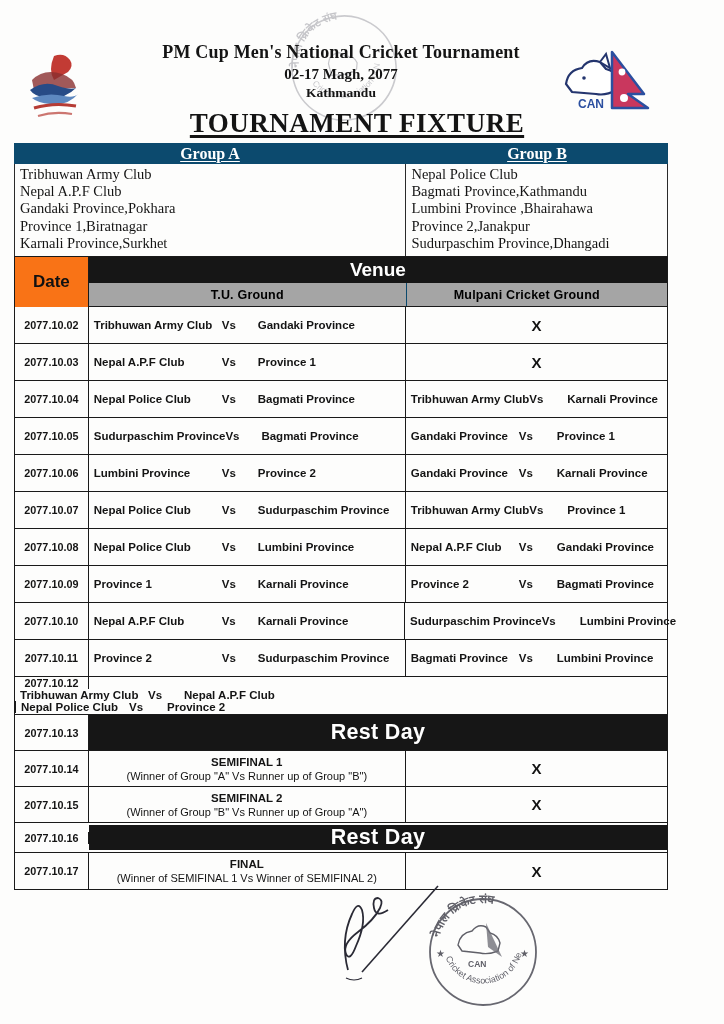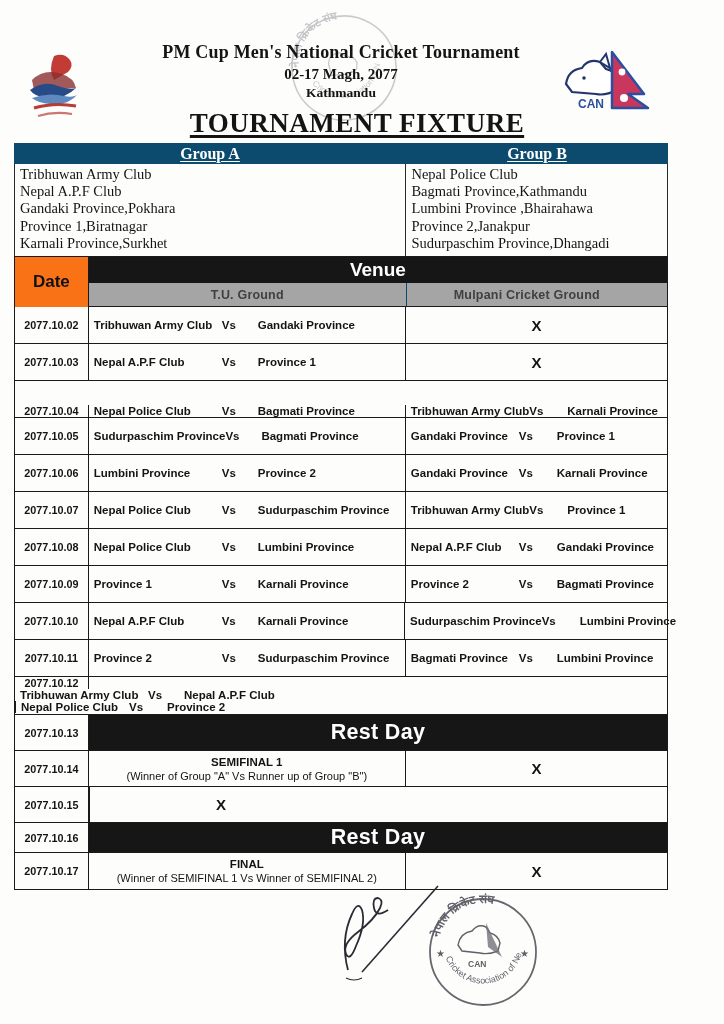--- a/index.html
+++ b/index.html
@@ -34,21 +34,21 @@
   
   .fixture-table{position:absolute;left:14px;top:256px;width:654px;z-index:2;
      border:1.5px solid #1a1a1a;box-sizing:border-box;}
   .t-head{display:flex;height:50px;}
   .date-head{width:74px;background:#f97316;display:flex;align-items:center;justify-content:center;
      font-weight:bold;font-size:17px;color:#111;border-right:1.5px solid #1a1a1a;box-sizing:border-box;}
   .venue-wrap{width:580px;}
   .venue-bar{height:26px;background:#161616;color:#fff;font-weight:bold;font-size:19px;
      display:flex;align-items:center;justify-content:center;}
   .venue-sub{height:24px;background:#a5a5a5;display:flex;border-bottom:1px solid #1a1a1a;box-sizing:border-box;}
-  .venue-sub .v-cell{display:flex;align-items:center;justify-content:center;color:#404040;
+  .venue-sub .v-cell{display:flex;align-items:center;justify-content:center;color:#000000;
      font-weight:bold;font-size:12.5px;letter-spacing:.2px;}
   .v-tu{width:317px;}
   .v-mul{width:241px;border-left:1px solid #0c4a6e;box-sizing:border-box;}
 
   .t-row{display:flex;border-bottom:1px solid #1a1a1a;box-sizing:border-box;}
   .t-row:last-child{border-bottom:none;}
   .cell{box-sizing:border-box;display:flex;align-items:center;}
   .date-col{width:74px;justify-content:center;font-weight:bold;font-size:10.8px;
      border-right:1.5px solid #1a1a1a;}
   .tu-col{width:317px;padding-left:5px;font-weight:bold;font-size:11.5px;}
@@ -161,21 +161,21 @@
         </div>
         <div class="t-row" style="height: 37px;">
           <div class="cell date-col">2077.10.03</div>
           <div class="cell tu-col">
             <span class="home">Nepal A.P.F Club</span>
             <span class="vs">Vs</span>
             <span class="away">Province 1</span>
           </div>
           <div class="cell mul-col x-cell">X</div>
         </div>
-        <div class="t-row" style="height: 37px; align-items: flex-end;">
+        <div class="t-row" style="height: 37px;">
           <div class="cell date-col">2077.10.04</div>
           <div class="cell tu-col">
             <span class="home">Nepal Police Club</span>
             <span class="vs">Vs</span>
             <span class="away">Bagmati Province</span>
           </div>
           <div class="cell mul-col">
             <span class="home">Tribhuwan Army Club</span>
             <span class="vs">Vs</span>
             <span class="away">Karnali Province</span>
@@ -292,23 +292,27 @@
         <div class="t-row" style="height: 36px;">
           <div class="cell date-col">2077.10.14</div>
           <div class="cell tu-col special-cell">
             <div class="sp-title">SEMIFINAL 1</div>
             <div class="sp-sub">(Winner of Group "A" Vs Runner up of Group "B")</div>
           </div>
           <div class="cell mul-col x-cell">X</div>
         </div>
         <div class="t-row" style="height: 36px;">
           <div class="cell date-col">2077.10.15</div>
-          <div class="cell mul-col x-cell">X</div>
-        </div>
-        <div class="t-row" style="height: 30px;">
+          <div class="cell tu-col special-cell">
+            <div class="sp-title">SEMIFINAL 2</div>
+            <div class="sp-sub">(Winner of Group "B" Vs Runner up of Group "A")</div>
+          </div>
+          <div class="cell mul-col x-cell">X</div>
+        </div>
+        <div class="t-row" style="height: 30px; align-items: center;">
           <div class="cell date-col">2077.10.16</div>
           <div class="cell rest-cell">Rest Day</div>
         </div>
         <div class="t-row" style="height: 36px;">
           <div class="cell date-col">2077.10.17</div>
           <div class="cell tu-col special-cell">
             <div class="sp-title">FINAL</div>
             <div class="sp-sub">(Winner of SEMIFINAL 1 Vs Winner of SEMIFINAL 2)</div>
           </div>
           <div class="cell mul-col x-cell">X</div>

